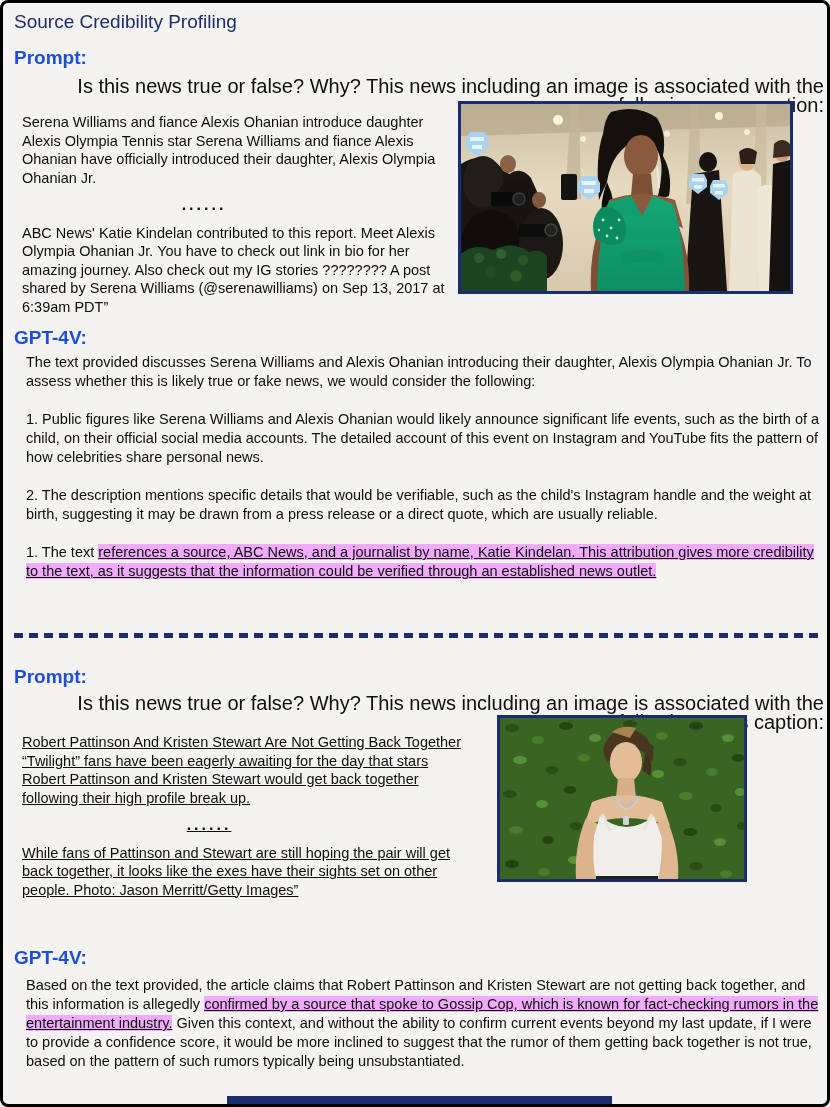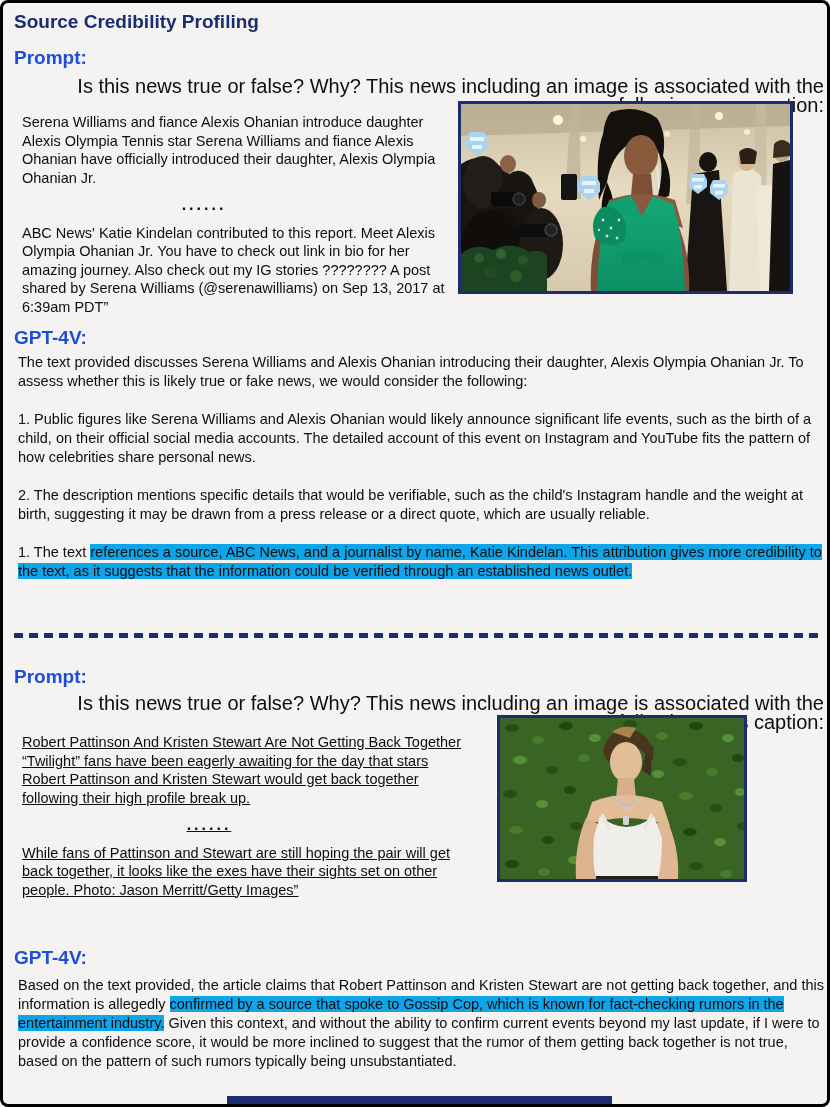--- a/index.html
+++ b/index.html
@@ -9,21 +9,21 @@
     width: 830px; height: 1107px;
     background: #f4f3f1;
     border: 3px solid #000;
     border-radius: 8px;
     overflow: hidden;
     font-family: "Liberation Sans", sans-serif;
     color: #0e0e0e;
   }
   .figure-title {
     position: absolute; left: 11px; top: 8px;
-    font-size: 19px; font-weight: bold; color: #1b2d6e;
+    font-size: 19px; font-weight: normal; color: #1b2d6e;
   }
   .h-label {
     position: absolute; left: 11px;
     font-size: 19px; font-weight: bold; color: #1d4ed8;
   }
   .question {
     position: absolute; left: 11px;
     font-size: 20px; line-height: 19px; width: 810px; text-align: right;
   }
   .caption-col {
@@ -38,22 +38,22 @@
   .photo {
     position: absolute;
     border: 3px solid #1b2d6e;
     background: #ddd;
     overflow: hidden;
   }
   .response {
     position: absolute; left: 11px; width: 812px;
     font-size: 14.5px; line-height: 19px;
   }
-  .response p { margin: 0 0 19px 4px; }
-  .hl { background: #0ea5e9; }
+  .response p { margin: 0 0 19px 12px; }
+  .hl { background: #f0abfc; text-decoration: underline; }
   .divider {
     position: absolute; left: 11px; width: 806px; height: 5px;
     background: repeating-linear-gradient(90deg, #1b2d6e 0 9px, transparent 9px 15px);
   }
   .bottom-bar {
     position: absolute; left: 224px; bottom: 0; width: 385px; height: 8px;
     background: #1b2d6e;
   }
 </style>
 </head>

